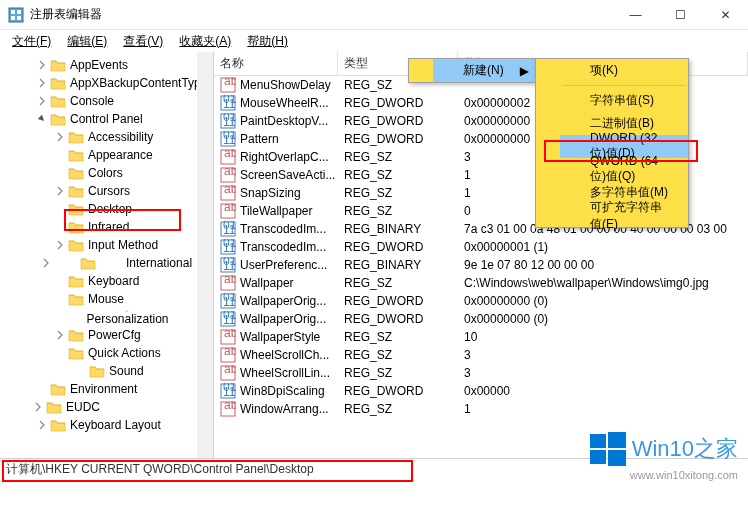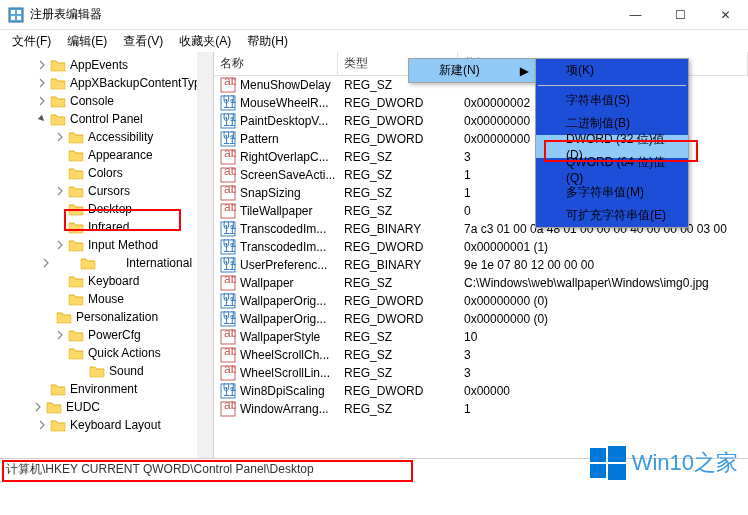--- a/index.html
+++ b/index.html
@@ -2,42 +2,42 @@
 <html><head>
 <meta charset="utf-8">
 <style>
 * { margin: 0; padding: 0; box-sizing: border-box; font-family: "Microsoft YaHei", "Segoe UI", sans-serif; font-size: 12px; }
 body { background: #fff; width: 748px; height: 515px; overflow: hidden; position: relative; }
 .titlebar { height: 30px; display: flex; align-items: center; background: #fff; border-bottom: 1px solid #e5e5e5; }
 .titlebar .appicon { width: 16px; height: 16px; margin: 0 6px 0 8px; }
 .titlebar .title { flex: 1; }
 .titlebar .winbtn { width: 45px; height: 30px; display: flex; align-items: center; justify-content: center; color: #333; }
 .menubar { height: 22px; display: flex; align-items: center; padding-left: 4px; background: #fff; }
-.menubar .menuitem { padding: 2px 8px; }
+.menubar .menuitem { padding: 2px 8px; text-decoration: underline; }
 .body { display: flex; height: 406px; }
 .tree { width: 214px; border-right: 1px solid #d0d0d0; overflow: hidden; position: relative; }
 .tree-inner { padding-top: 4px; }
 .tree-row { display: flex; align-items: center; height: 18px; white-space: nowrap; }
 .tree-row .chev { width: 12px; height: 12px; display: flex; align-items: center; justify-content: center; color: #888; }
 .tree-row .folder { width: 16px; height: 14px; margin: 0 4px 0 2px; }
 .tree-row .label { color: #000; }
 .folder-svg { fill: #ffd968; stroke: #d9a400; stroke-width: 0.5; }
 .list { flex: 1; position: relative; }
 .list-header { height: 24px; display: flex; align-items: center; border-bottom: 1px solid #e0e0e0; }
 .list-header .col { padding-left: 6px; color: #333; border-right: 1px solid #e0e0e0; height: 100%; display: flex; align-items: center; }
 .list-body { position: relative; }
 .list-row { height: 18px; display: flex; align-items: center; }
 .list-row .cell { padding-left: 6px; white-space: nowrap; overflow: hidden; text-overflow: clip; }
 .col-name { width: 124px; }
 .col-type { width: 120px; }
 .col-data { flex: 1; }
 .valicon { width: 16px; height: 16px; margin-right: 4px; flex-shrink: 0; }
 .cell.name { display: flex; align-items: center; width: 124px; }
 .statusbar { height: 22px; border-top: 1px solid #d0d0d0; display: flex; align-items: center; padding-left: 6px; color: #333; }
-.ctx-menu { position: absolute; background: #1d4ed8; border: 1px solid #a0a0a0; box-shadow: 2px 2px 4px rgba(0,0,0,0.25); }
+.ctx-menu { position: absolute; background: #fde047; border: 1px solid #a0a0a0; box-shadow: 2px 2px 4px rgba(0,0,0,0.25); padding-left: 24px; }
 .ctx-menu.parent { top: 58px; left: 408px; width: 128px; }
 .ctx-menu.sub { top: 58px; left: 535px; width: 154px; }
 .ctx-item { height: 23px; display: flex; align-items: center; padding-left: 30px; padding-right: 18px; position: relative; }
 .ctx-item.hl { background: #91c9f7; }
 .ctx-item .arrow { position: absolute; right: 6px; }
 .ctx-sep { height: 1px; background: #c0c0c0; margin: 3px 2px; }
 .highlight-red { position: absolute; border: 2px solid #ff0000; pointer-events: none; }
 .hl1 { top: 209px; left: 64px; width: 117px; height: 22px; }
 .hl2 { top: 140px; left: 544px; width: 154px; height: 22px; }
 .hl3 { top: 460px; left: 2px; width: 411px; height: 22px; }
@@ -213,21 +213,21 @@
           <span class="label">Keyboard</span>
         </div>
         <div class="tree-row" style="padding-left: 54px;">
           <span class="chev"></span>
           <svg class="folder" viewBox="0 0 16 14">
             <path class="folder-svg" d="M1 3 h5 l1.5 2 H15 v8 H1 Z"></path>
             <path d="M1 3 h5 l1.5 2 H15" fill="none" stroke="#d9a400" stroke-width="0.5"></path>
           </svg>
           <span class="label">Mouse</span>
         </div>
-        <div class="tree-row" style="padding-left: 42px;">
+        <div class="tree-row" style="padding-left: 42px; flex-direction: column;">
           <span class="chev"></span>
           <svg class="folder" viewBox="0 0 16 14">
             <path class="folder-svg" d="M1 3 h5 l1.5 2 H15 v8 H1 Z"></path>
             <path d="M1 3 h5 l1.5 2 H15" fill="none" stroke="#d9a400" stroke-width="0.5"></path>
           </svg>
           <span class="label">Personalization</span>
         </div>
         <div class="tree-row" style="padding-left: 54px;">
           <span class="chev">
             <svg width="10" height="10" viewBox="0 0 10 10">
@@ -563,13 +563,14 @@
 <div class="watermark">
   <div class="logo">
     <svg class="wlogo" viewBox="0 0 36 36">
       <rect x="0" y="3" width="16" height="14" fill="#0078d7"></rect>
         <rect x="18" y="1" width="18" height="16" fill="#0078d7"></rect>
       <rect x="0" y="19" width="16" height="14" fill="#0078d7"></rect>
         <rect x="18" y="19" width="18" height="16" fill="#0078d7"></rect>
     </svg>
     <span class="wtext">Win10之家</span>
   </div>
+  <div class="url">www.win10xitong.com</div>
 </div>
 
 </body></html>

